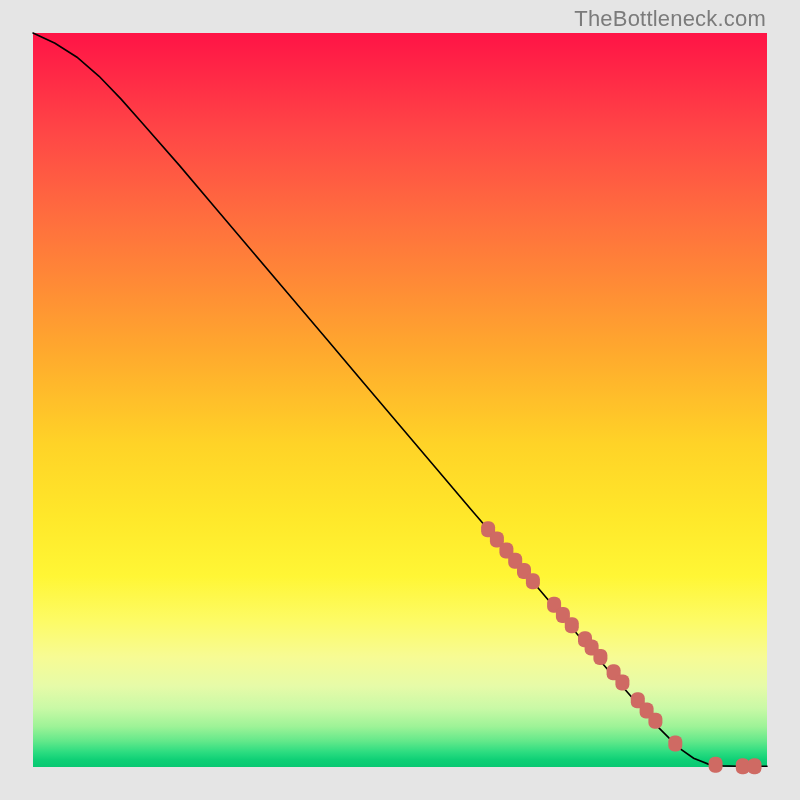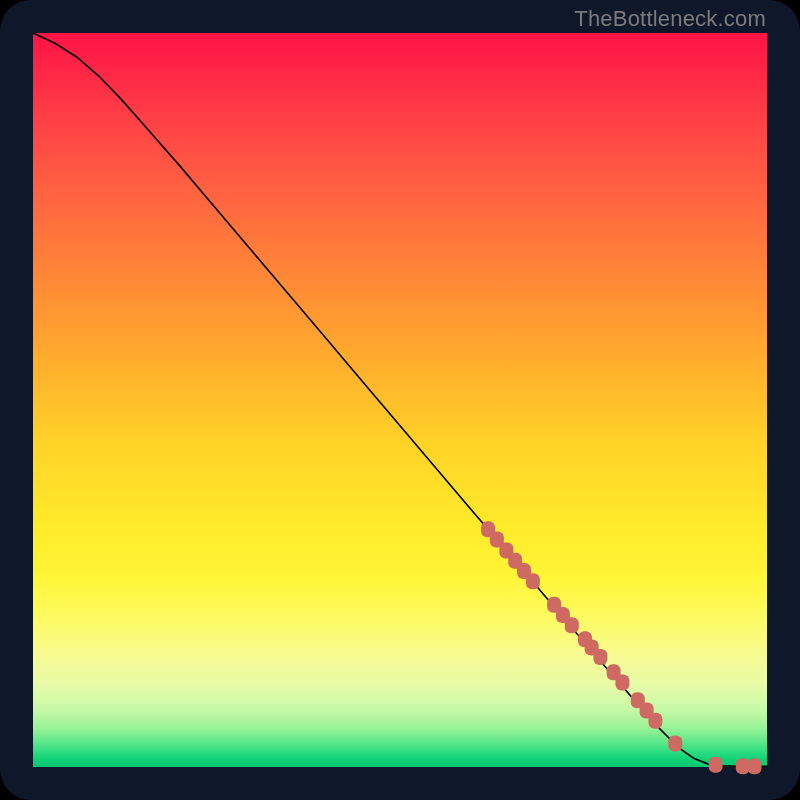--- a/index.html
+++ b/index.html
@@ -8,22 +8,21 @@
     width: 800px;
     height: 800px;
     background: #000;
     overflow: hidden;
     font-family: Arial, Helvetica, sans-serif;
   }
   .stage {
     position: relative;
     width: 800px;
     height: 800px;
-    background: #0f172a;
-    border-radius: 31px;
+    background: #e5e5e5;
   }
   .plot {
     position: absolute;
     left: 33px;
     top: 33px;
     width: 734px;
     height: 734px;
     
     background: linear-gradient(
       to bottom,

